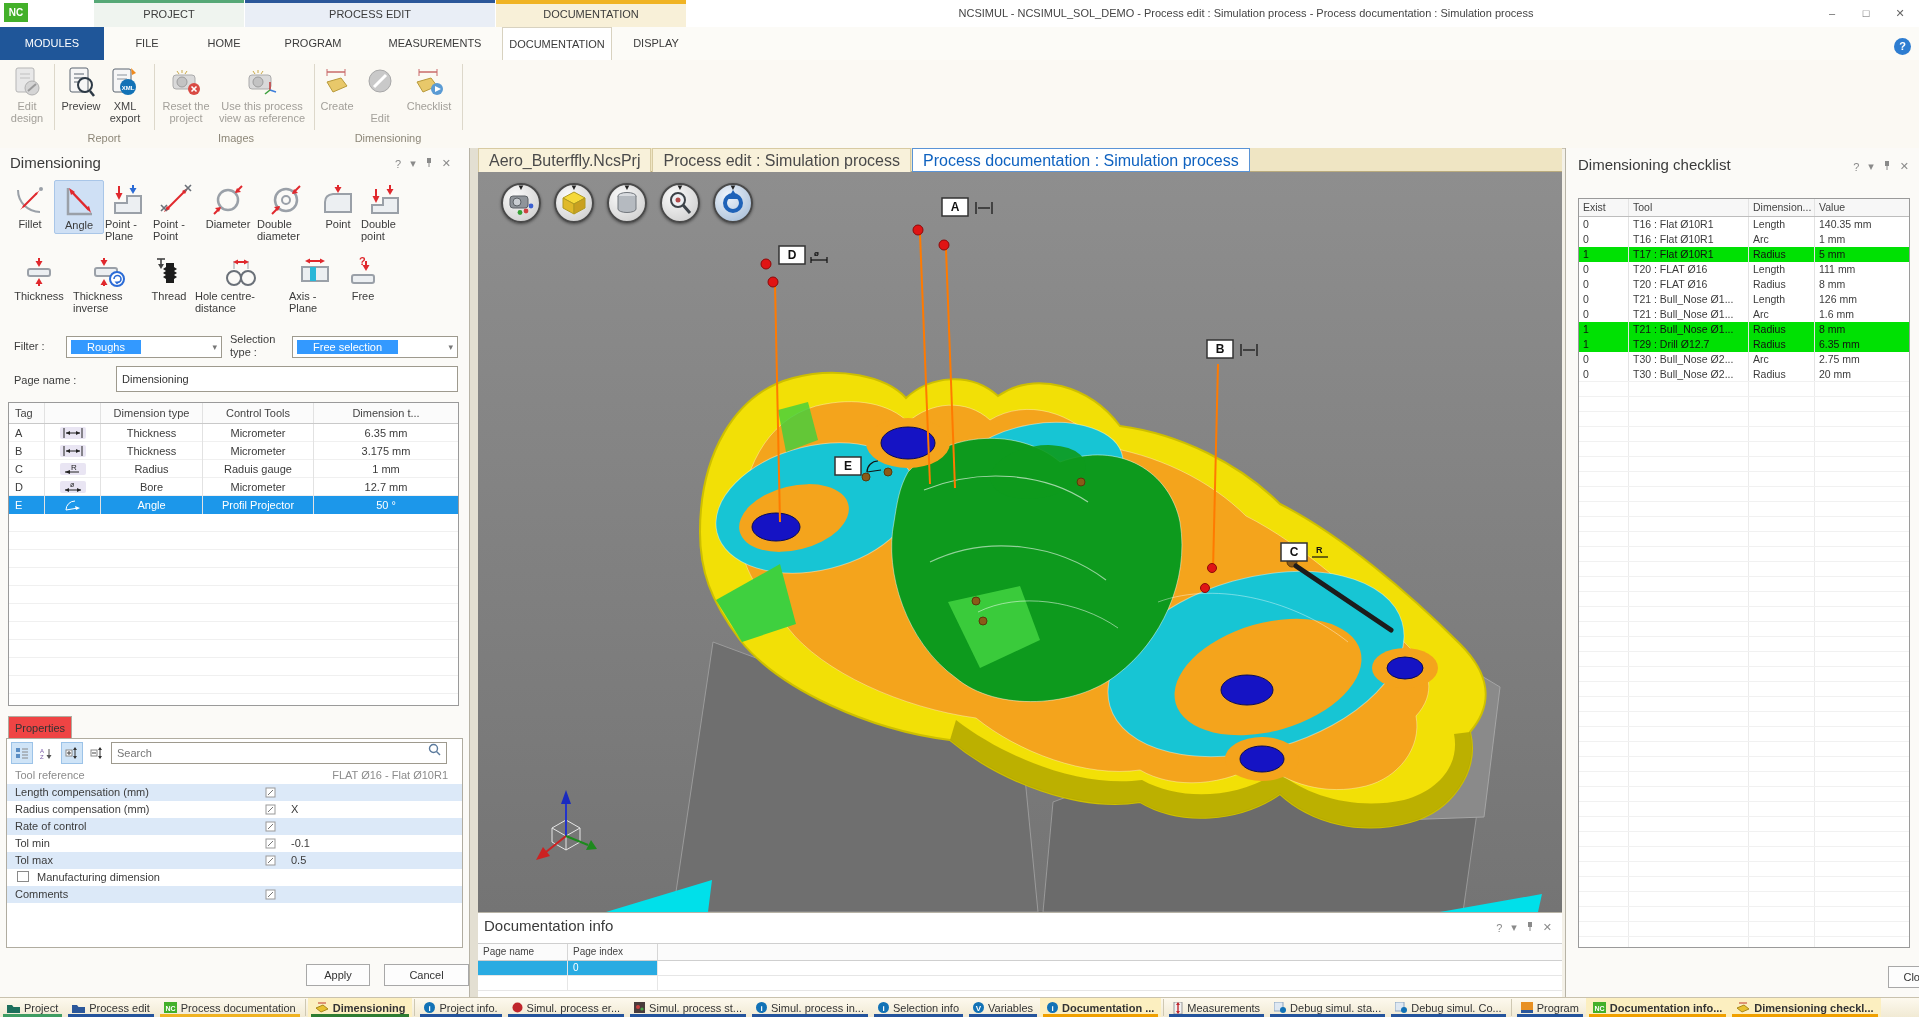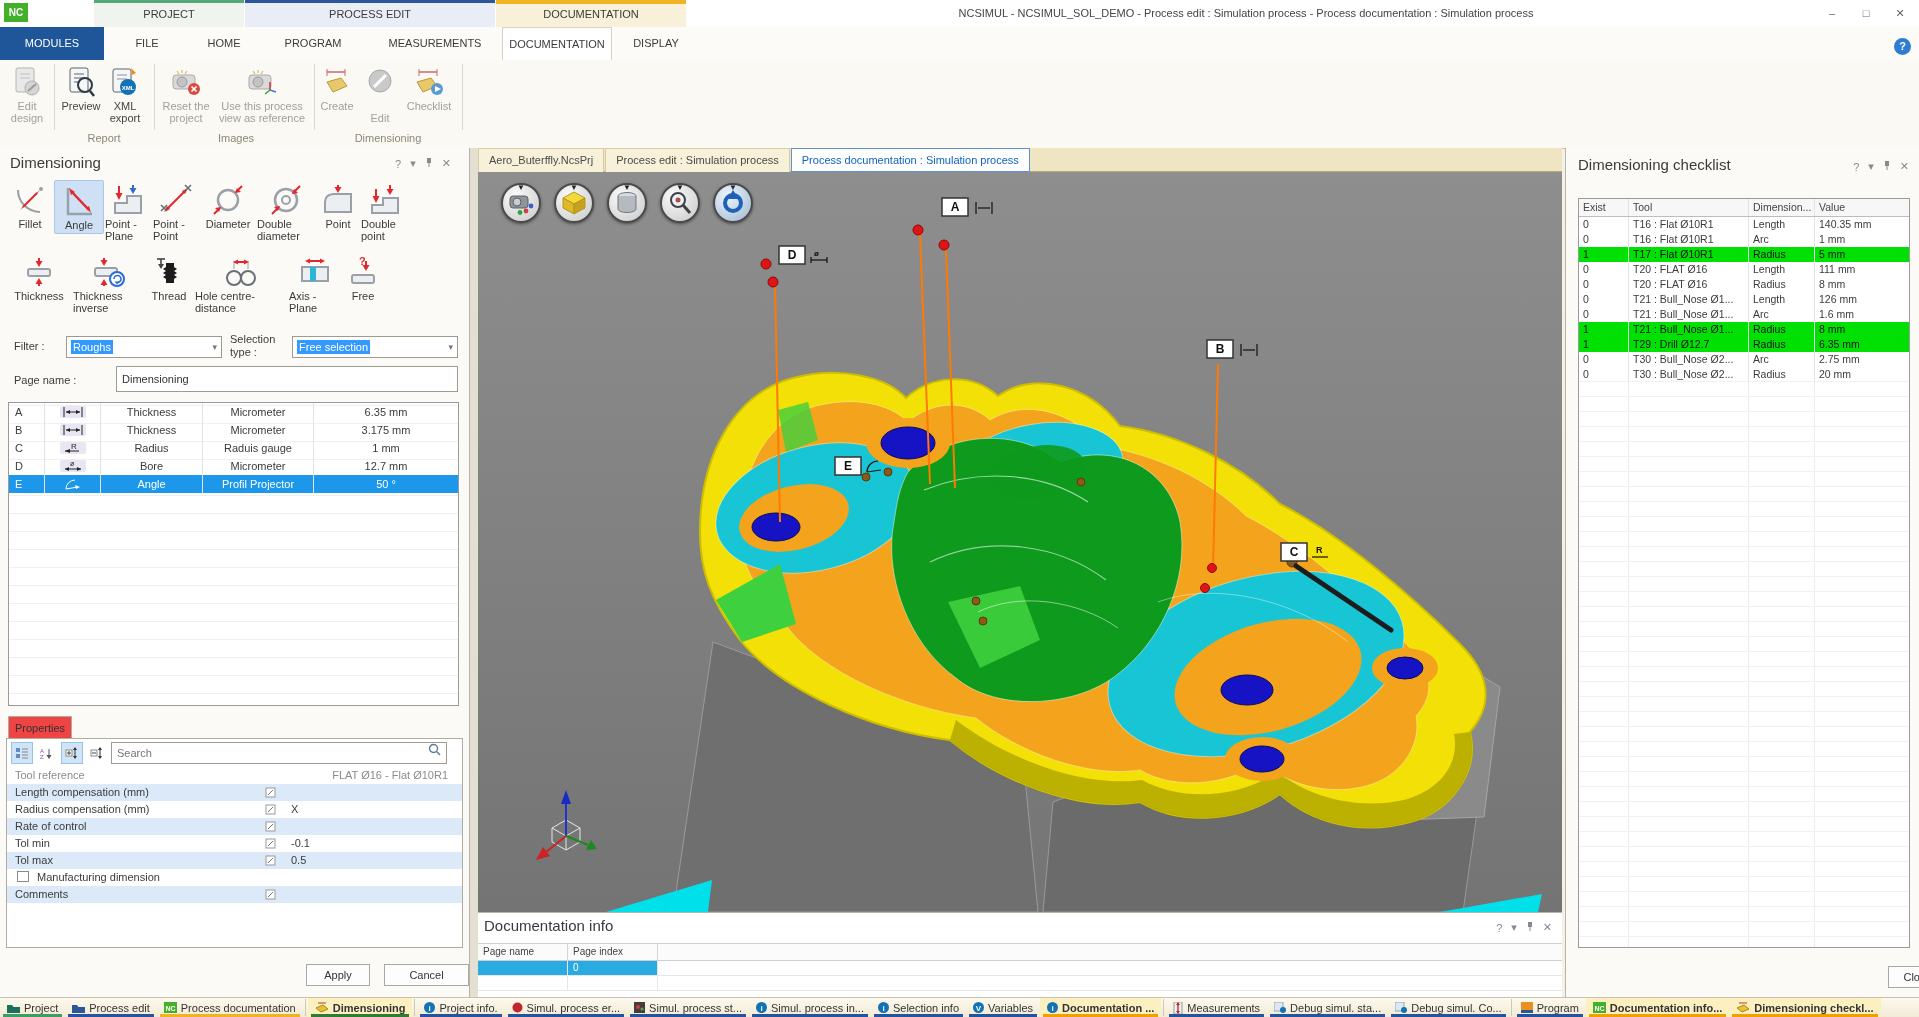--- a/index.html
+++ b/index.html
@@ -33,21 +33,21 @@
   #leftpanel{position:absolute;left:0;top:148px;width:470px;height:849px;background:#fbfaf7;border-right:1px solid #b7b3a6;box-sizing:border-box;}
   #rightpanel{position:absolute;left:1565px;top:148px;width:354px;height:849px;background:#fbfaf7;border-left:1px solid #b7b3a6;box-sizing:border-box;}
   #splitter{position:absolute;left:470px;top:148px;width:8px;height:849px;background:#e3dfd2;}
   
   .toolrow{position:absolute;left:6px;display:flex;align-items:flex-start;}
   .tool{display:flex;flex-direction:column;align-items:center;text-align:left;font-size:11px;line-height:12px;color:#3b3b3b;padding:2px 1px;}
   .tool .tic{height:36px;display:flex;align-items:center;justify-content:center;}
   .tool.sel{background:#cfe0f5;border:1px solid #a9c6e8;border-radius:2px;}
   
   .combo{position:absolute;height:22px;background:#fff;border:1px solid #9e9a8e;box-sizing:border-box;display:flex;align-items:center;padding-left:4px;}
-  .combo .hl{background:#3399ff;color:#fff;padding:1px 2px;}
+  .combo .hl{background:#3399ff;color:#fff;padding:1px 16px;}
   .combo .arr{position:absolute;right:4px;color:#777;font-size:9px;}
   .flabel{position:absolute;color:#3b3b3b;}
   .textinput{position:absolute;background:#fff;border:1px solid #9e9a8e;box-sizing:border-box;font-family:"Liberation Sans",sans-serif;font-size:11px;padding:0 5px;color:#333;}
   
   #dimgrid{position:absolute;left:8px;top:254px;width:451px;height:304px;border:1px solid #9a9a9a;background:#fff;box-sizing:border-box;
     background-image:linear-gradient(#f0f0f0 1px,transparent 1px);background-size:100% 18px;background-position:0 110px;}
   .dgrow{display:flex;height:18px;line-height:18px;}
   .dgrow.head{height:20px;line-height:20px;background:#fbfbfb;border-bottom:1px solid #c9c9c9;color:#444;}
   .dgc{box-sizing:border-box;border-right:1px solid #e2e2e2;text-align:center;overflow:hidden;white-space:nowrap;}
   .dgc.c0{width:36px;text-align:left;padding-left:6px;}
@@ -64,21 +64,21 @@
   .prow{display:flex;height:17px;line-height:17px;font-size:11px;}
   .prow .pl{width:258px;padding-left:8px;box-sizing:border-box;overflow:hidden;white-space:nowrap;}
   .prow .pic{width:26px;display:flex;align-items:center;}
   .prow .pv{flex:1;}
   .prow.blue{background:#dce9f8;}
   .prow.gray{color:#8c8c8c;}
   .btn{position:absolute;height:22px;background:#fdfdfd;border:1px solid #a8a8a8;box-sizing:border-box;text-align:center;line-height:20px;color:#333;cursor:default;}
   
   #centcol{position:absolute;left:478px;top:148px;width:1084px;height:849px;}
   #doctabs{position:absolute;left:0;top:0;width:1084px;height:24px;background:#efe5c3;border-bottom:1px solid #b9ab7e;box-sizing:border-box;display:flex;}
-  .dtab{height:24px;box-sizing:border-box;padding:0 10px;line-height:23px;background:#f8f1da;border:1px solid #d8cba2;border-bottom:none;margin-right:1px;color:#4a4a4a;white-space:nowrap;font-size:11px;}
+  .dtab{height:24px;box-sizing:border-box;padding:0 10px;line-height:23px;background:#f8f1da;border:1px solid #d8cba2;border-bottom:none;margin-right:1px;color:#4a4a4a;white-space:nowrap;font-size:16px;}
   .dtab.active{background:#ffffff;color:#0f62c0;border:1px solid #5a94d6;}
   #viewport{position:absolute;left:0;top:24px;width:1084px;height:740px;overflow:hidden;}
   .roundbtn{position:absolute;width:40px;height:40px;border-radius:50%;border:2px solid #4a4a4a;background:radial-gradient(circle at 35% 30%,#fafafa,#c9c9c9);box-sizing:border-box;display:flex;align-items:center;justify-content:center;box-shadow:0 1px 3px rgba(0,0,0,.45);}
   .rb-caret{position:absolute;width:40px;text-align:center;color:#222;font-size:8px;top:63px;}
   
   #docinfo{position:absolute;left:0;top:764px;width:1084px;height:85px;background:#fff;border-top:1px solid #b7b3a6;box-sizing:border-box;}
   .dihead{display:flex;height:16px;line-height:15px;background:#fbfbfb;border-top:1px solid #cfcfcf;border-bottom:1px solid #cfcfcf;color:#444;}
   .dihc{width:90px;border-right:1px solid #d6d6d6;padding-left:5px;box-sizing:border-box;font-size:10px;}
   .dirow{display:flex;height:14px;border-bottom:1px solid #e6e6e6;}
   .dic{width:90px;box-sizing:border-box;border-right:1px solid #e6e6e6;font-size:10px;line-height:14px;padding-left:5px;}
@@ -446,20 +446,27 @@
     <div class="flabel" style="left:230px;top:185px;width:58px;line-height:13px;">Selection type :</div>
     <div class="combo" style="left:292px;top:188px;width:166px;">
       <span class="hl">Free selection</span>
       <span class="arr">▾</span>
     </div>
 
     <div class="flabel" style="left:14px;top:226px;">Page name :</div>
     <input class="textinput" style="left: 116px; top: 218px; width: 342px; height: 26px;" value="Dimensioning">
 
     <div id="dimgrid">
+      <div class="dgrow head">
+        <span class="dgc c0">Tag</span>
+        <span class="dgc c1"></span>
+        <span class="dgc c2">Dimension type</span>
+        <span class="dgc c3">Control Tools</span>
+        <span class="dgc c4">Dimension t...</span>
+      </div>
       <div class="dgrow">
         <span class="dgc c0">A</span>
         <span class="dgc c1">
             <span class="iconchip">
               <svg width="22" height="12" style="color:#222;">
                 <line x1="2" y1="1" x2="2" y2="11" stroke="currentColor"></line>
                 <line x1="20" y1="1" x2="20" y2="11" stroke="currentColor"></line>
                 <line x1="4" y1="6" x2="18" y2="6" stroke="currentColor"></line>
                 <polygon points="4,6 8,4 8,8" fill="currentColor"></polygon>
                 <polygon points="18,6 14,4 14,8" fill="currentColor"></polygon>

